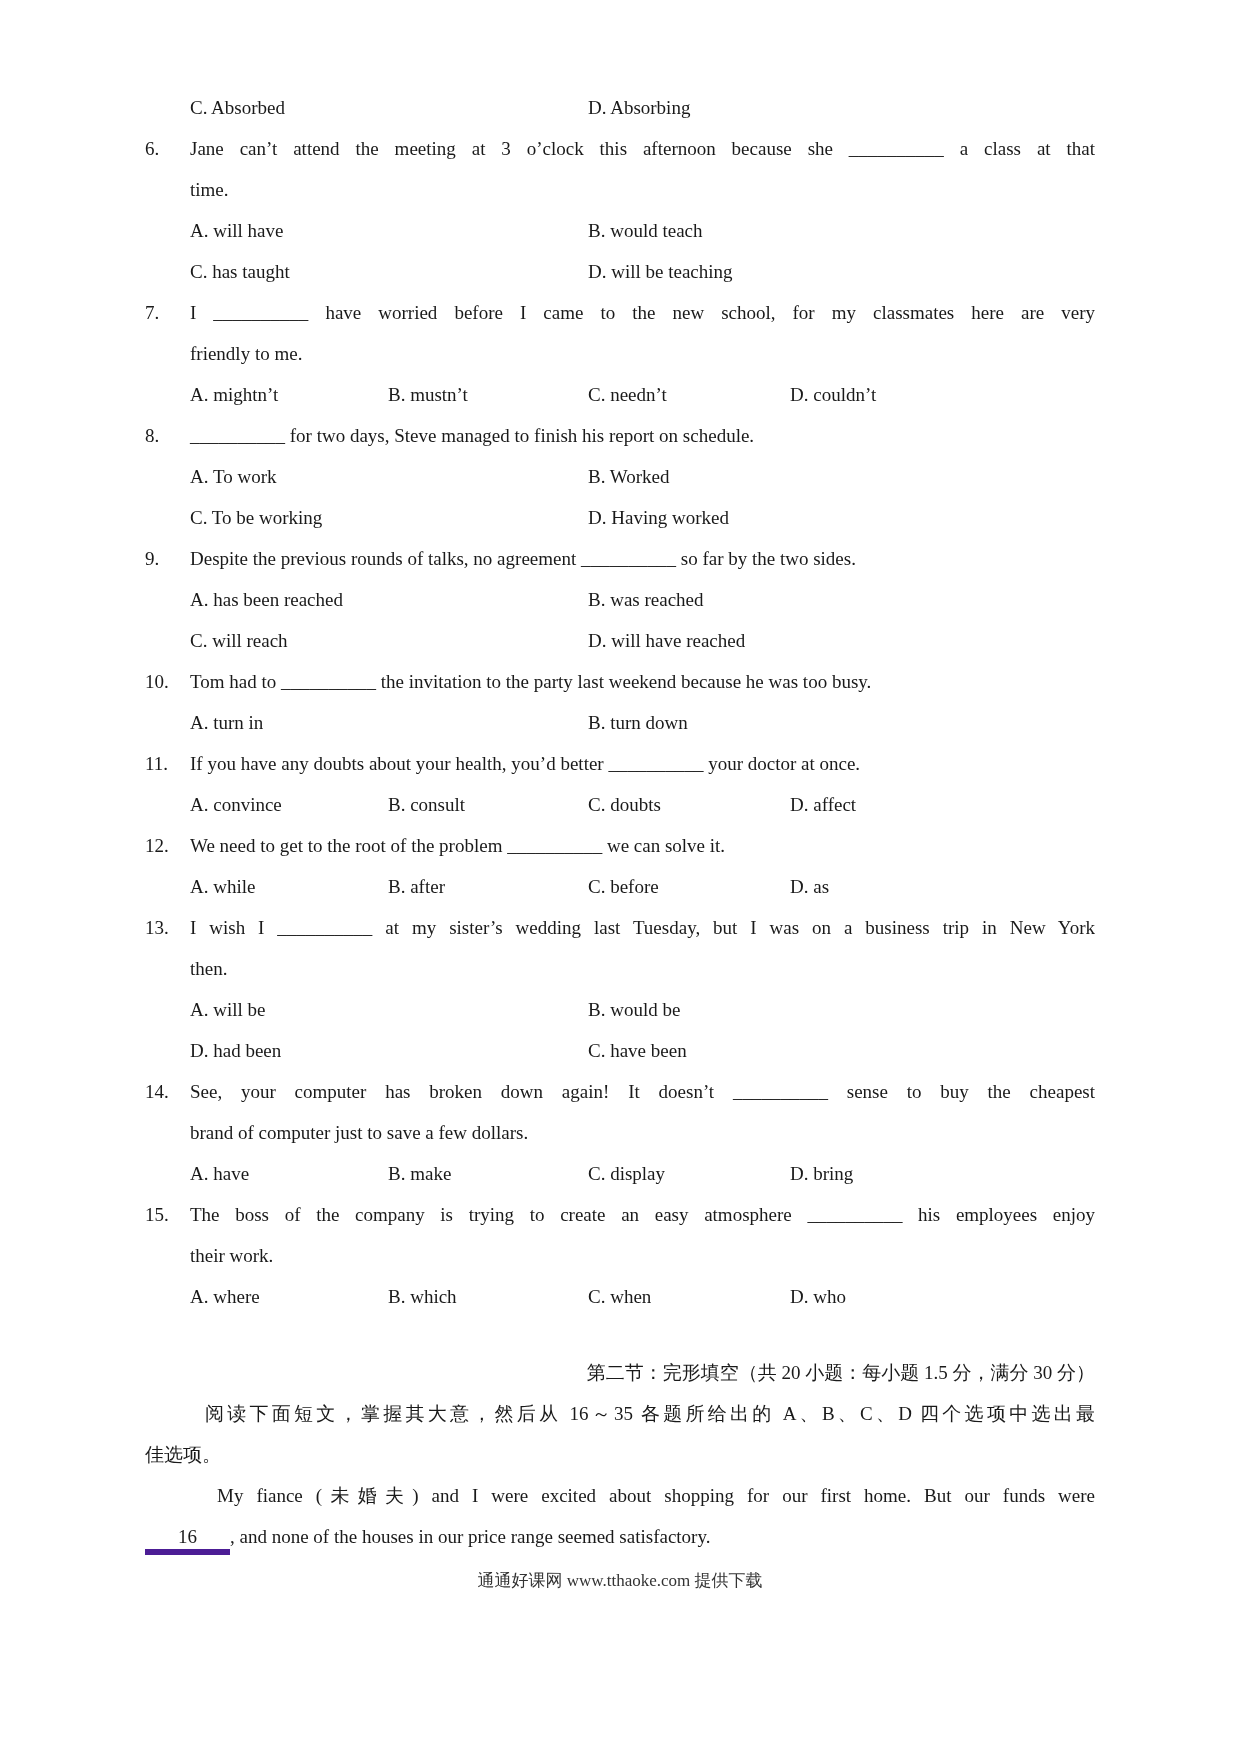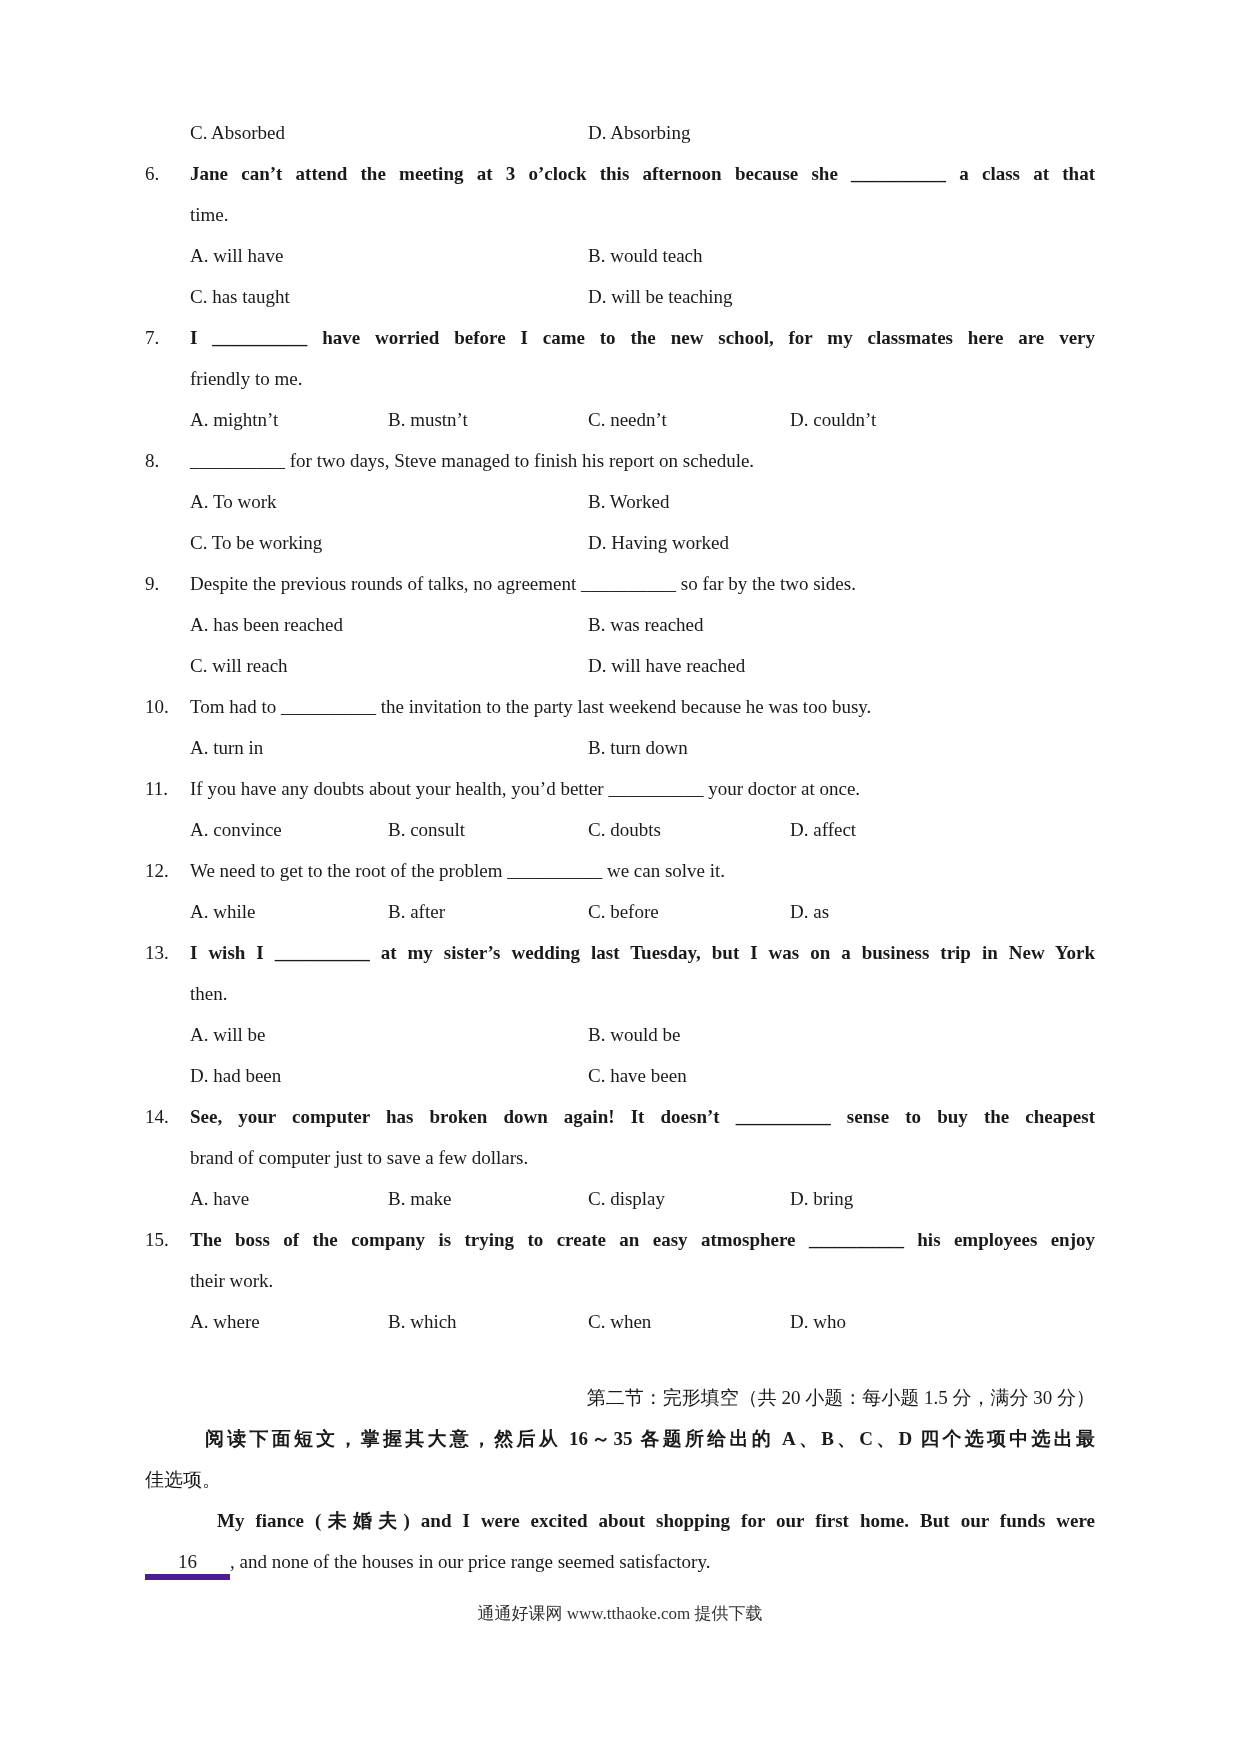--- a/index.html
+++ b/index.html
@@ -10,46 +10,46 @@
     width:1240px;
     height:1754px;
     margin:0 auto;
     background:#ffffff;
     color:#1a1a1a;
     font-family:"Liberation Serif","DejaVu Serif",serif;
     font-size:19px;
     overflow:hidden;
   }
   .content {
-    padding:112px 145px 0 145px;
+    padding:87px 145px 0 145px;
     width:1240px;
   }
   .q-block { }
   .q-row { display:grid; grid-template-columns:45px 905px; }
   .q-num { line-height:41px; }
   .t-line { line-height:41px; }
-  .jf { text-align:justify; text-align-last:justify;font-weight:bold; }
+  .jf { text-align:justify; text-align-last:justify; }
   .opt-row { margin-left:45px; display:grid; line-height:41px; }
   .opt-row.two  { grid-template-columns:398px 1fr; }
   .opt-row.four { grid-template-columns:198px 200px 202px 1fr; }
   .opt { white-space:nowrap; }
   .section2 { margin-top:35px; width:950px; }
   .s2-heading { line-height:41px;text-align:right; }
   .s2-line { line-height:41px; }
   .indent-2em { text-indent:60px; }
   .indent-para { text-indent:72px; }
   .blank-16 {
     display:inline-block;
     width:85px;
     text-align:center;
     border-bottom:6px solid #4c1d95;
     line-height:24px;
   }
   .footer {
-    margin-top:20px;
+    margin-top:12px;
     text-align:center;
     font-size:17px;
     color:#333333;
     line-height:24px;
   }
 </style>
 </head>
 <body>
 
 <div class="page">

